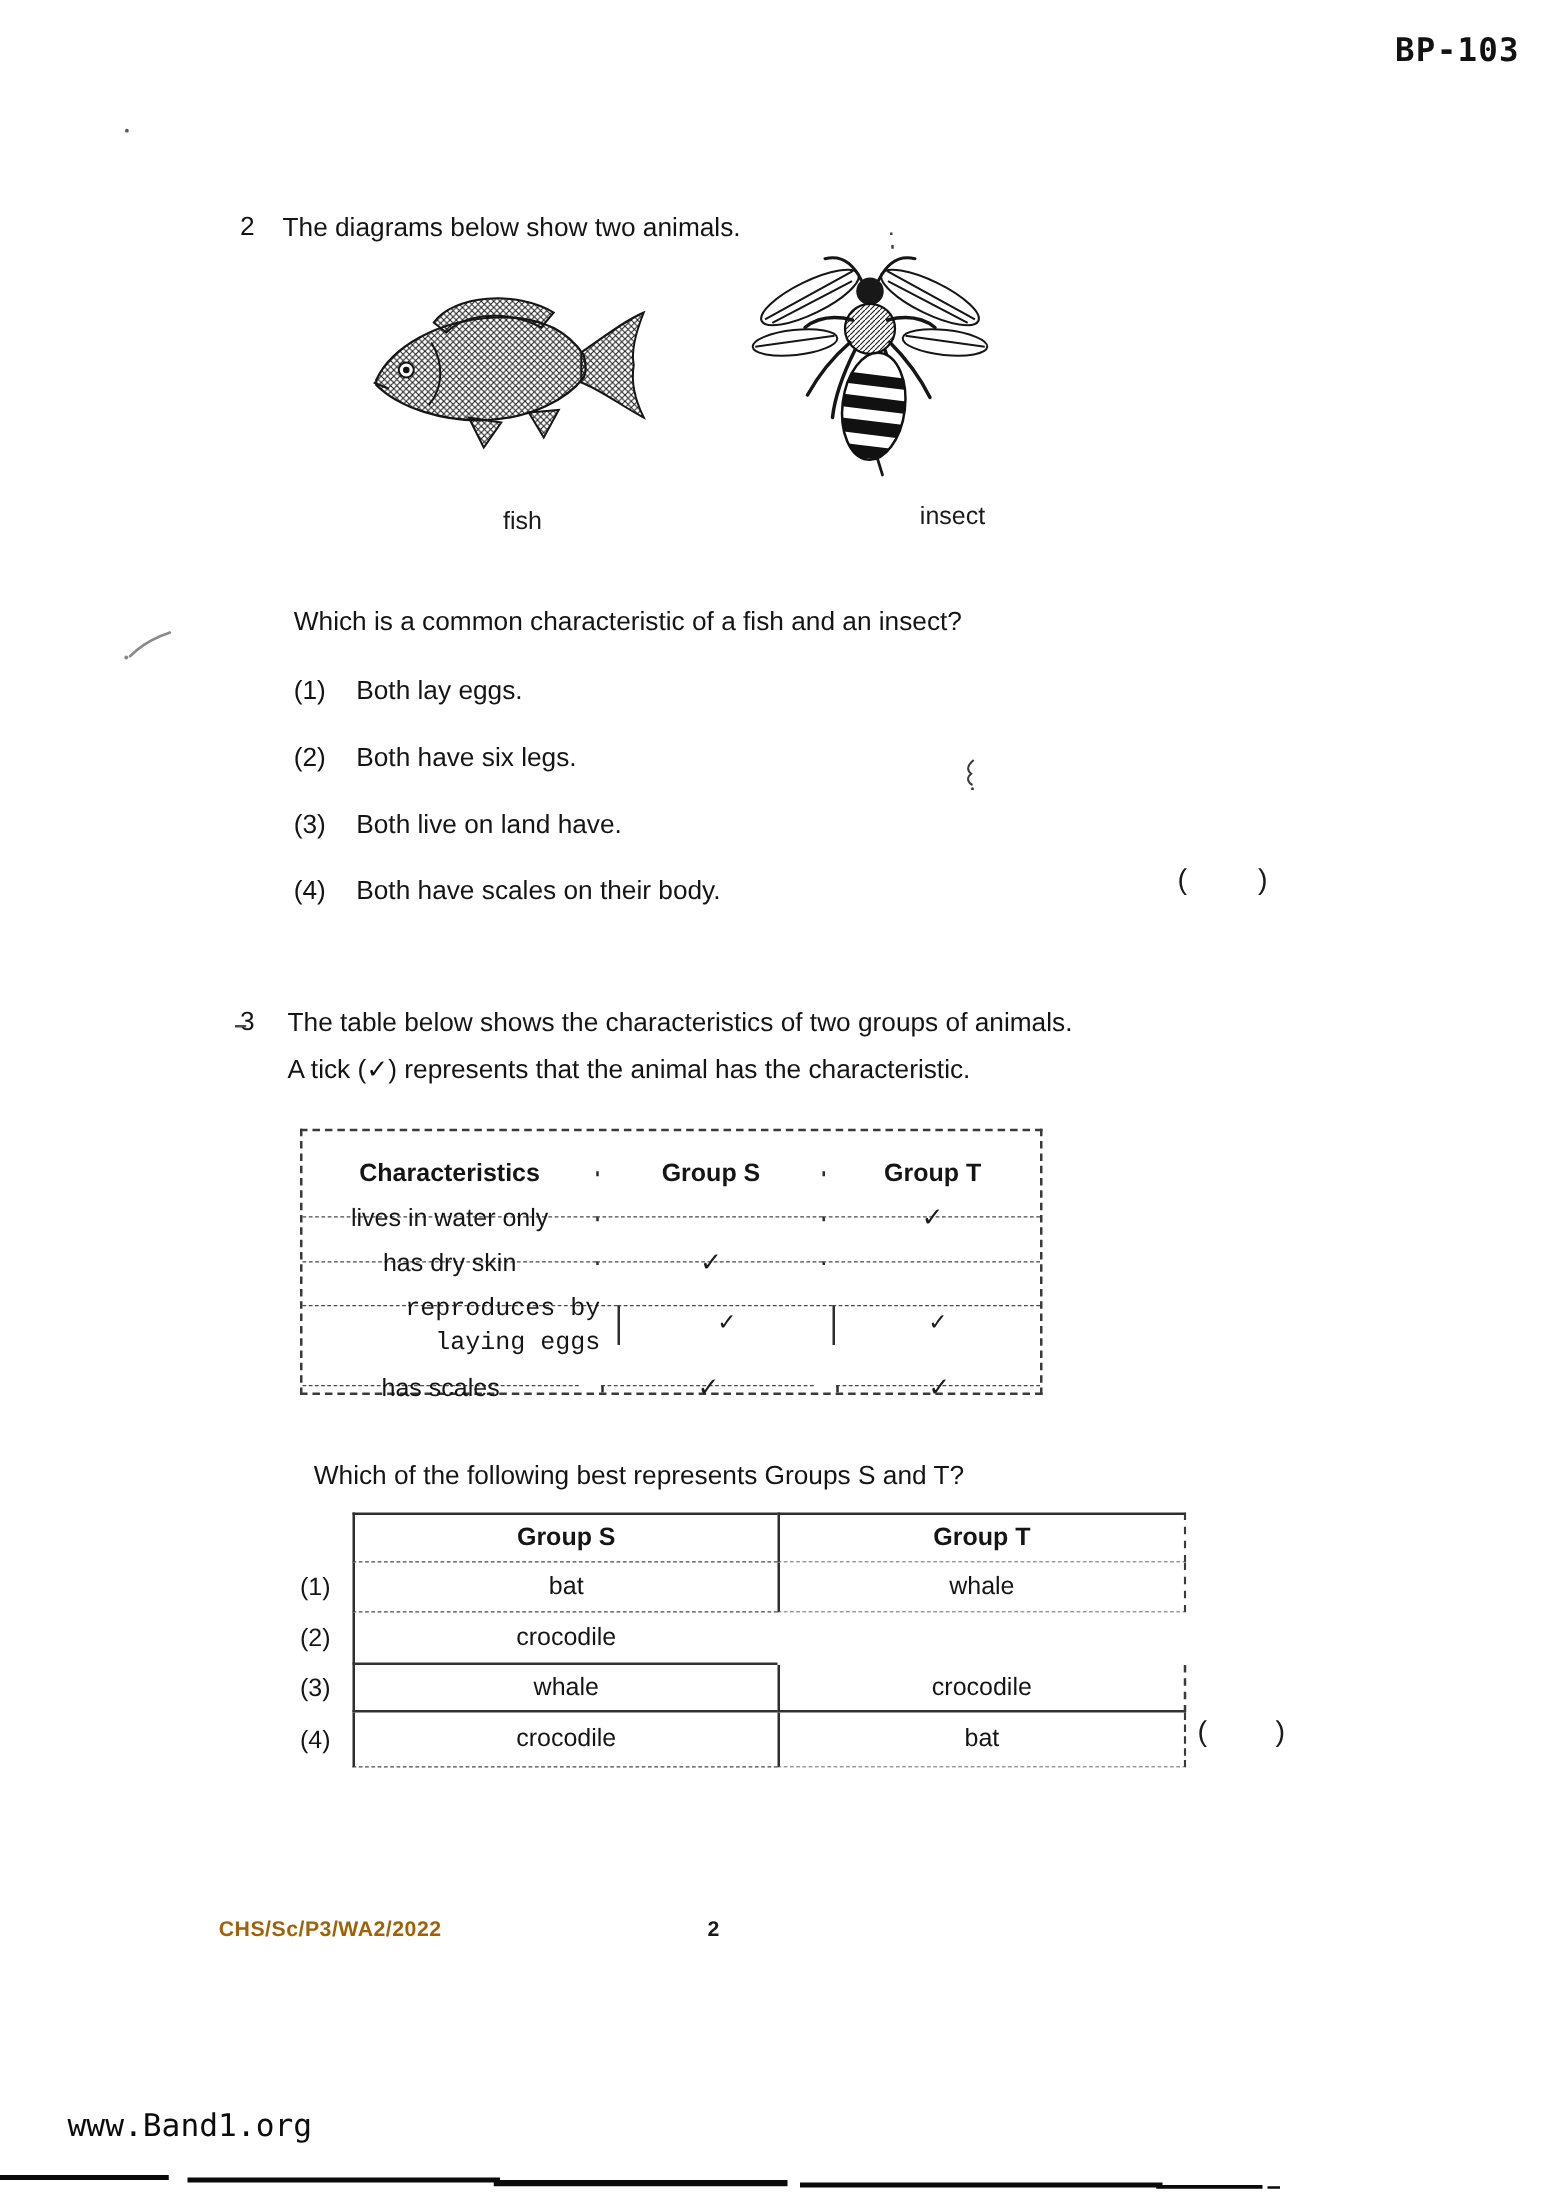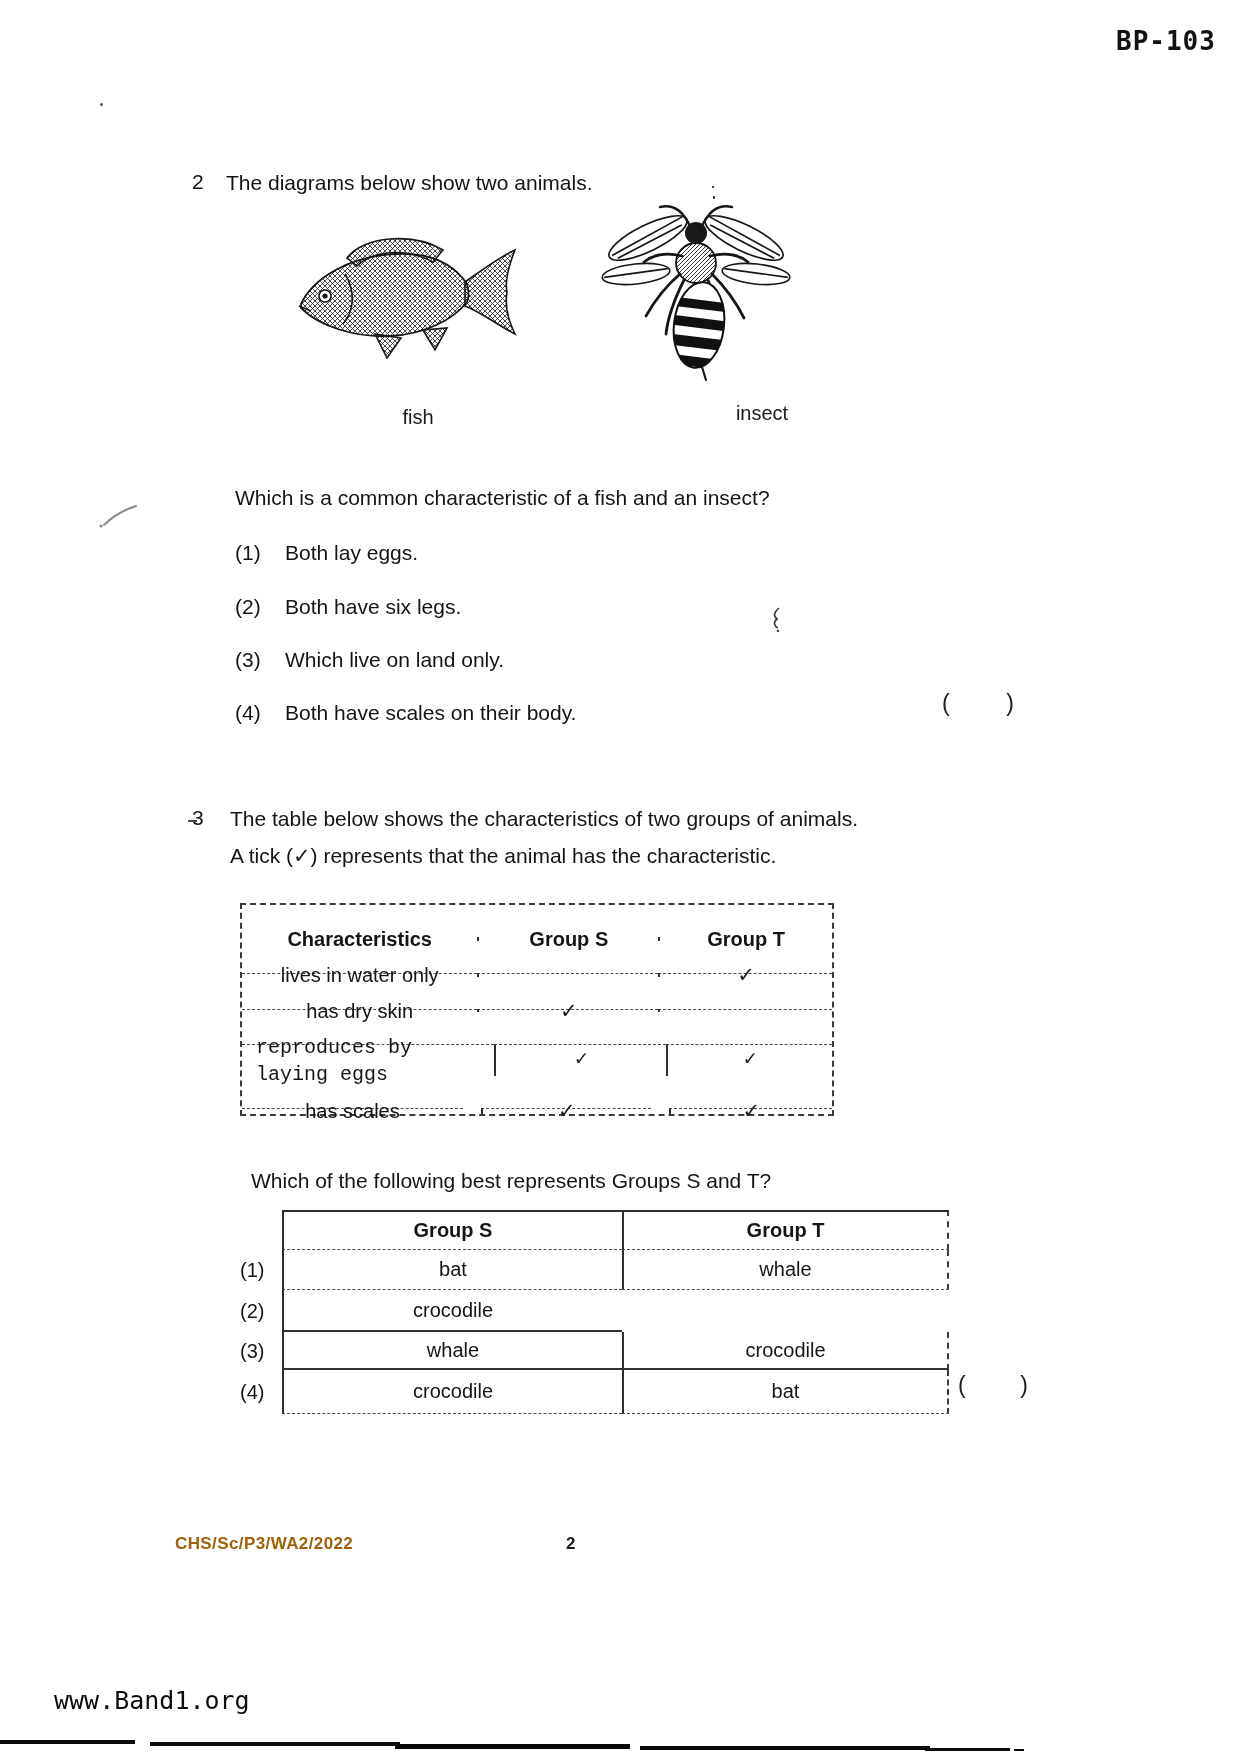--- a/index.html
+++ b/index.html
@@ -10,21 +10,21 @@
   .abs{position:absolute;}
   .txt{font-size:21px;line-height:26px;color:#141414;}
   .qnum{font-size:21px;color:#141414;}
   .figlabel{font-size:20px;color:#1a1a1a;text-align:center;}
   .bplabel{font-family:"DejaVu Sans Mono",monospace;font-size:26px;font-weight:bold;color:#121212;letter-spacing:1px;}
   .bracket{display:flex;justify-content:space-between;font-size:23px;color:#1b1b1b;}
   
   .t1{border:2px dashed #3a3a3a;background:#fff;}
   .t1row{display:flex;}
   .t1row + .t1row .t1cell{border-top:1.5px dashed #4a4a4a;}
-  .t1cell{display:flex;align-items:center;justify-content:center;text-align:left;
+  .t1cell{display:flex;align-items:center;justify-content:center;text-align:right;
           font-size:20px;color:#151515;line-height:1.35;margin-top:32px;}
   .t1c1{width:237px;}
   .t1c2{width:180px;border-left:2px solid #2d2d2d;}
   .t1c3{width:173px;border-left:2px solid #2d2d2d;}
   .t1 .hdr{font-weight:bold;}
   .tick{font-size:21px;color:#1c1c1c;}
   
   .t2row{display:flex;}
   .t2num{width:42px;display:flex;align-items:center;font-size:20px;color:#151515;}
   .t2cell{display:flex;align-items:center;justify-content:center;font-size:20px;color:#151515;
@@ -134,21 +134,21 @@
 
 <div class="abs txt" style="left:235px;top:485px;">Which is a common characteristic of a fish and an insect?</div>
 
 <div class="abs txt" style="left:235px;top:540px;">(1)</div>
 <div class="abs txt" style="left:285px;top:540px;">Both lay eggs.</div>
 
 <div class="abs txt" style="left:235px;top:594px;">(2)</div>
 <div class="abs txt" style="left:285px;top:594px;">Both have six legs.</div>
 
 <div class="abs txt" style="left:235px;top:647px;">(3)</div>
-<div class="abs txt" style="left:285px;top:647px;">Which live on land only.</div>
+<div class="abs txt" style="left:285px;top:647px;">Both live on land have.</div>
 
 <div class="abs txt" style="left:235px;top:700px;">(4)</div>
 <div class="abs txt" style="left:285px;top:700px;">Both have scales on their body.</div>
 
 <svg class="abs" style="left:770px;top:606px;" width="14" height="26" viewBox="0 0 14 26">
   <path d="M9,2 C4,6 3,10 7,13 C3,16 4,20 8,22" stroke="#3a3a3a" stroke-width="1.6" fill="none"></path>
   <circle cx="8" cy="25" r="1.2" fill="#3a3a3a"></circle>
 </svg>
 
 <div class="abs bracket" style="left:942px;top:690px;width:72px;">

